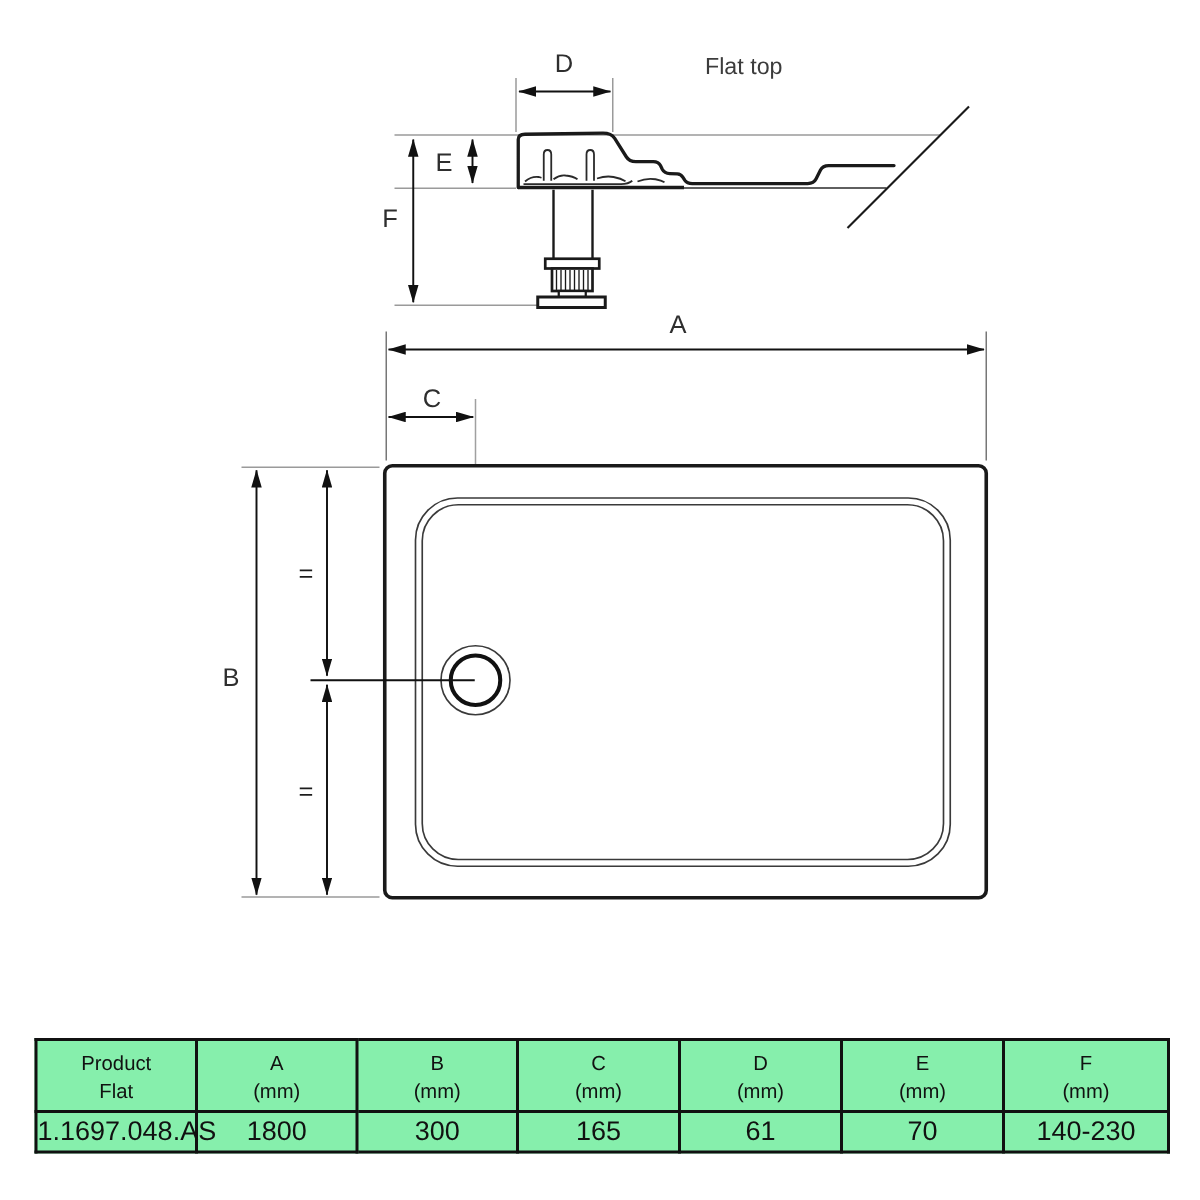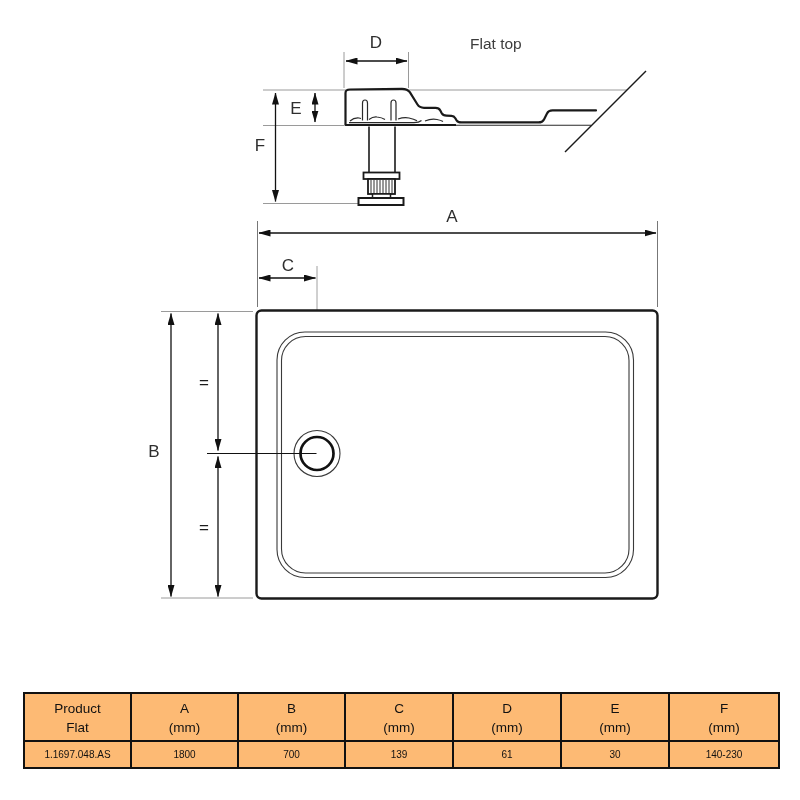--- a/index.html
+++ b/index.html
@@ -6,27 +6,27 @@
   body{
     width:800px;height:800px;background:#ffffff;overflow:hidden;position:relative;
     font-family:"Liberation Sans", sans-serif;
   }
   svg{position:absolute;left:0;top:0;}
   svg text{font-family:"Liberation Sans", sans-serif;fill:#2e2e2e;}
   .dim-label{font-size:17px;}
   .flat-top{font-size:15.5px;fill:#3c3c3c;}
   .equal{font-size:17px;fill:#1c1c1c;}
   .spec-table-wrap{position:absolute;left:23px;top:692px;width:755px;}
-  table.spec{border-collapse:collapse;table-layout:fixed;width:755px;background:#fdba74;}
+  table.spec{border-collapse:collapse;table-layout:fixed;width:755px;background:#86efac;}
   table.spec td{
     border:2px solid #111;text-align:center;vertical-align:middle;
     color:#111;padding:0;
   }
   tr.hdr td{height:44px;font-size:13.5px;line-height:19px;padding-top:2px;}
-  tr.data td{height:25px;font-size:10px;}
+  tr.data td{height:25px;font-size:18px;}
 </style>
 </head>
 <body>
 
 <svg width="800" height="660" viewBox="0 0 800 660">
   <defs>
     <marker id="arrE" markerWidth="12" markerHeight="7" refX="11.5" refY="3.5" orient="auto" markerUnits="userSpaceOnUse">
       <path d="M0,0 L12,3.5 L0,7 Z" fill="#111"></path>
     </marker>
     <marker id="arrS" markerWidth="12" markerHeight="7" refX="11.5" refY="3.5" orient="auto-start-reverse" markerUnits="userSpaceOnUse">
@@ -166,21 +166,21 @@
         <div>(mm)</div>
       </td>
       <td>
         <div>F</div>
         <div>(mm)</div>
       </td>
     </tr>
     <tr class="data">
       <td>1.1697.048.AS</td>
       <td>1800</td>
-      <td>700</td>
-      <td>139</td>
+      <td>300</td>
+      <td>165</td>
       <td>61</td>
-      <td>30</td>
+      <td>70</td>
       <td>140-230</td>
     </tr>
   </tbody>
     </table>
 </div>
 
 </body></html>

